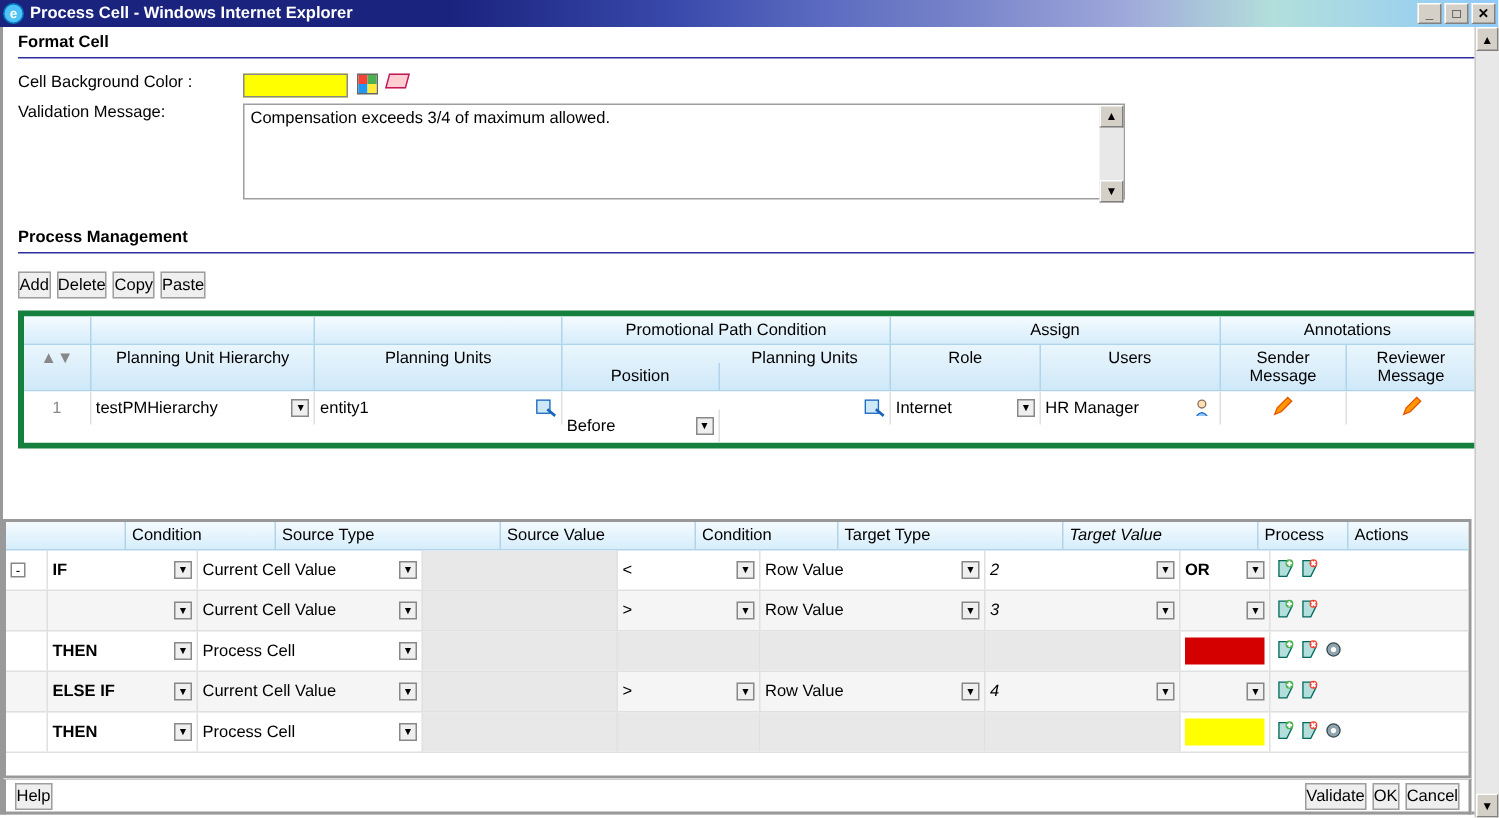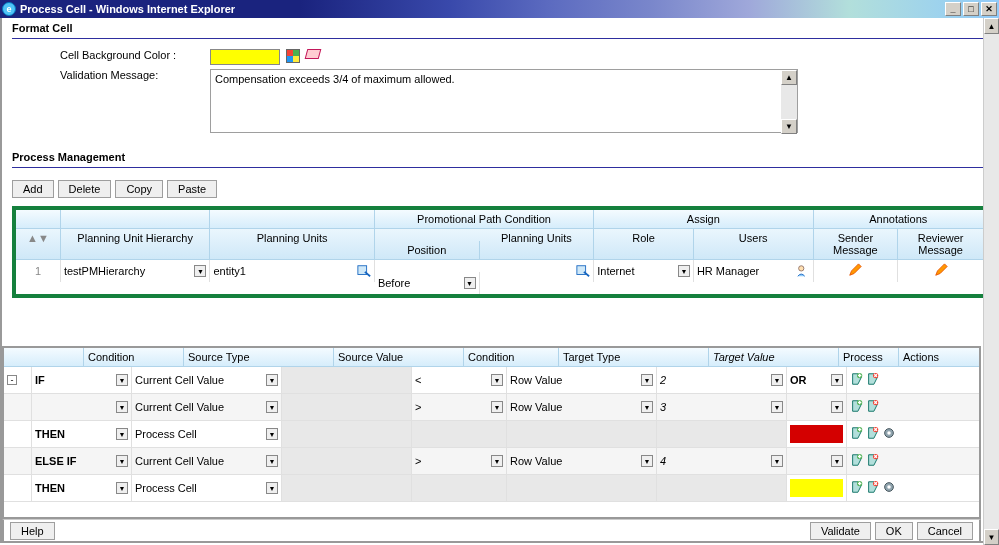--- a/index.html
+++ b/index.html
@@ -8,34 +8,34 @@
 .titlebar .ie-icon { width: 14px; height: 14px; background: #4fc3f7; border-radius: 50%; margin-right: 4px; display: flex; align-items: center; justify-content: center; font-size: 9px; color: #fff; border: 1px solid #0277bd; }
 .titlebar .controls { margin-left: auto; display: flex; }
 .titlebar .ctl { width: 16px; height: 14px; background: #d4d0c8; border: 1px solid #808080; border-top-color: #fff; border-left-color: #fff; margin-left: 2px; display: flex; align-items: center; justify-content: center; font-size: 9px; color: #000; cursor: pointer; }
 .content-frame { border: 2px solid #999; border-top: none; height: 525px; position: relative; background: #fff; }
 .scroll-outer { position: absolute; right: 0; top: 18px; bottom: 0; width: 16px; background: #e8e8e8; border-left: 1px solid #ccc; }
 .scroll-outer .arrow { height: 16px; background: #d4d0c8; border: 1px solid #808080; border-top-color: #fff; border-left-color: #fff; display: flex; align-items: center; justify-content: center; font-size: 8px; cursor: pointer; }
 .scroll-outer .arrow.bot { position: absolute; bottom: 0; left: 0; right: 0; }
 .section-hdr { font-weight: bold; font-size: 11px; padding: 4px 10px 2px; color: #000; }
 .hr { height: 1px; background: #2e2e9e; margin: 2px 10px 8px; }
 .form-row { display: flex; align-items: flex-start; padding: 2px 10px; }
-.form-label { width: 150px; margin-left: 48px; }
+.form-label { width: 150px; }
 .color-swatch { width: 70px; height: 16px; background: yellow; border: 1px solid #888; display: inline-block; vertical-align: middle; }
 .palette-icon { width: 14px; height: 14px; display: inline-grid; grid-template-columns: 1fr 1fr; grid-template-rows: 1fr 1fr; border: 1px solid #666; margin-left: 6px; vertical-align: middle; cursor: pointer; }
 .palette-icon span:nth-child(1){background:#f44336;} .palette-icon span:nth-child(2){background:#4caf50;} .palette-icon span:nth-child(3){background:#2196f3;} .palette-icon span:nth-child(4){background:#ffeb3b;}
 .eraser-icon { width: 14px; height: 10px; background: #ffcdd2; border: 1px solid #c2185b; transform: skewX(-15deg); display: inline-block; margin-left: 6px; vertical-align: middle; cursor: pointer; }
 .textarea-wrap { position: relative; width: 588px; }
 .textarea { width: 100%; height: 64px; border: 1px solid #9e9e9e; padding: 3px 18px 3px 4px; font-family: inherit; font-size: 11px; resize: none; }
 .ta-scroll { position: absolute; right: 1px; top: 1px; bottom: 1px; width: 16px; background: #e8e8e8; }
 .ta-scroll .arrow { height: 15px; background: #d4d0c8; border: 1px solid #808080; border-top-color:#fff; border-left-color:#fff; display:flex;align-items:center;justify-content:center;font-size:8px; }
 .ta-scroll .arrow.bot { position: absolute; bottom: 0; left:0; right:0; }
 .radio-row { padding: 6px 10px; }
 .radio-row label { margin-right: 14px; }
 .btn-row { padding: 4px 10px 8px; display: flex; gap: 4px; }
-.btn { background: #efefef; border: 1px solid #9e9e9e; padding: 2px 10px; font-family: inherit; font-size: 11px; cursor: pointer; }
+.btn { background: #efefef; border: 1px solid #9e9e9e; padding: 2px 0; font-family: inherit; font-size: 11px; cursor: pointer; }
 .grid { margin: 0 10px; border: 4px solid #15803d; }
 .grid-hdr { display: flex; background: linear-gradient(#f4fbff, #d6edfb); border-bottom: 1px solid #b0d4ea; font-weight: normal; text-align: center; }
 .grid-hdr > div { border-right: 1px solid #b0d4ea; padding: 3px 2px; }
 .grid-subhdr { display: flex; background: linear-gradient(#eaf6fd, #cfe8f8); border-bottom: 1px solid #b0d4ea; text-align: center; }
 .grid-subhdr > div { border-right: 1px solid #b0d4ea; padding: 3px 2px; }
 .grid-row { display: flex; background: #fff; }
 .grid-row > div { border-right: 1px solid #e0e0e0; padding: 2px 3px; display: flex; align-items: center; height: 22px; }
 .updown { width: 45px; display:flex; justify-content:center; gap:2px; color:#888; }
 .puh { width: 150px; }
 .pu { width: 165px; }

